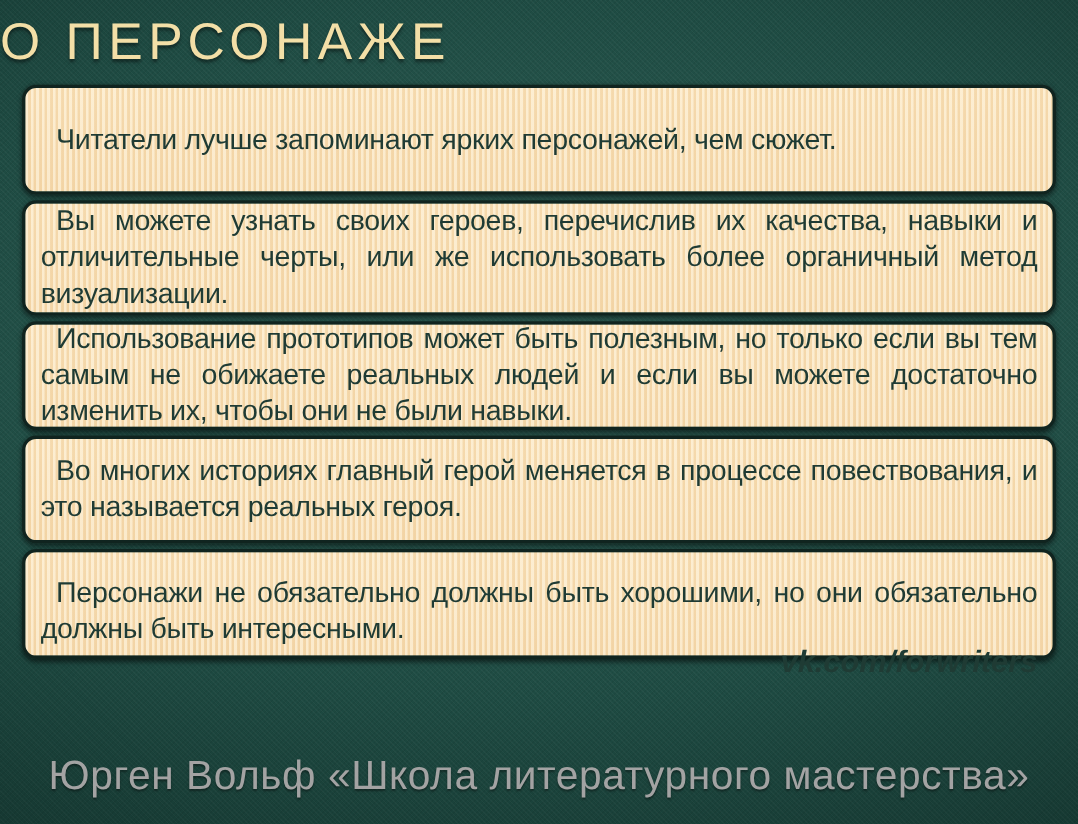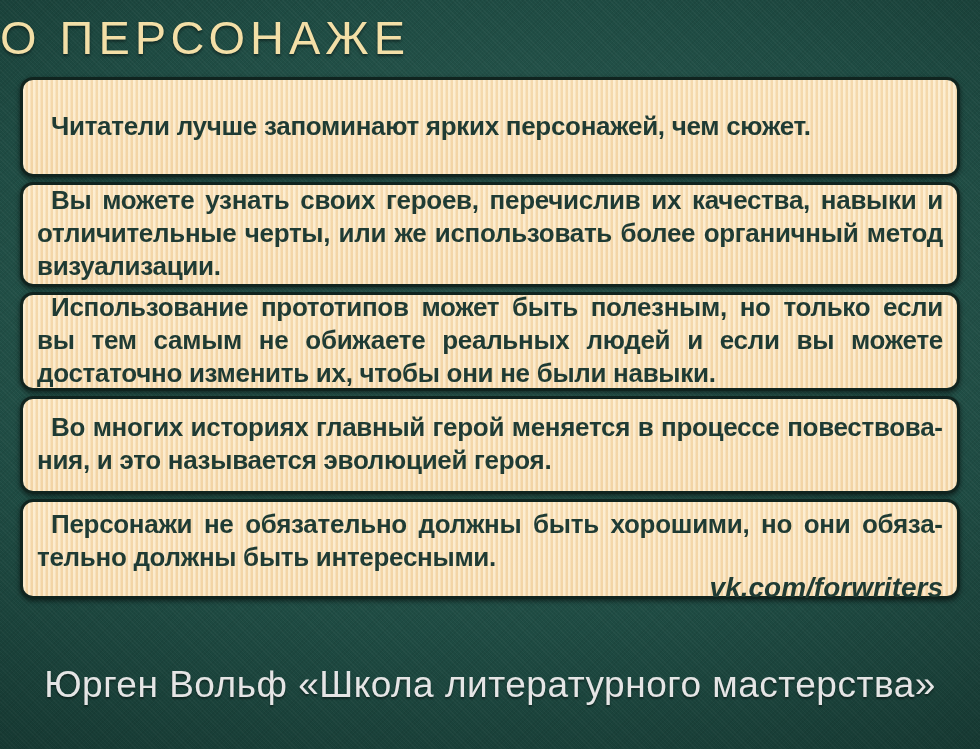--- a/index.html
+++ b/index.html
@@ -63,54 +63,54 @@
     background:
       repeating-linear-gradient(90deg,
         rgba(255,248,230,0.55) 0px, rgba(255,248,230,0.55) 2px,
         rgba(236,203,152,0.38) 3px, rgba(236,203,152,0.38) 5px),
       linear-gradient(180deg, #fae2ba 0%, #f6d9ac 100%);
   }
   .card-text {
     margin: 0;
     font-size: 26px;
     line-height: 33px;
-    font-weight: bold;
+    font-weight: normal;
     letter-spacing: -0.3px;
     color: #1f3b34;
     text-align: justify;
     text-indent: 14px;
   }
   .c1 { height: 100px; }
   .c2 { height: 105px; }
   .c3 { height: 99px;  }
   .c4 { height: 97px;  }
   .c5 { height: 98px;  }
-  .c6 { height: 100px; justify-content: flex-start; padding-top: 6px; }
+  .c6 { height: 100px; justify-content: flex-start; padding-top: 20px; }
   .watermark {
     margin-top: 1px;
     align-self: flex-end;
     font-size: 28px;
     line-height: 26px;
     font-weight: bold;
     font-style: italic;
     color: #1f3b34;
   }
   .footer {
     position: absolute;
     left: 0;
-    top: 660px;
+    top: 680px;
     width: 980px;
     height: 49px;
     display: flex;
     align-items: center;
     justify-content: center;
     font-size: 37px;
     font-weight: 300;
     letter-spacing: 0.5px;
-    color: #e5e5e5;
+    color: #a3a3a3;
     text-shadow: 0 2px 2px rgba(0,0,0,0.4);
     white-space: nowrap;
   }
 </style>
 </head>
 <body>
 
 <div class="page">
 
   <h1 class="title">О ПЕРСОНАЖЕ</h1>
@@ -124,21 +124,21 @@
     <div class="card c2">
       <p class="card-text">Вы можете узнать своих героев, перечислив их качества, навыки и отличительные черты, или же использовать более органичный метод визуализации.</p>
     </div>
 
     <div class="card c3">
       <p class="card-text">Использование прототипов может быть полезным, но только если вы тем самым не обижаете реальных людей и если вы можете достаточ­но изменить их, чтобы они не были навыки.</p>
     </div>
 
 
     <div class="card c5">
-      <p class="card-text">Во многих историях главный герой меняется в процессе повествова­ния, и это называется эволюцией героя.</p>
+      <p class="card-text">Во многих историях главный герой меняется в процессе повествова­ния, и это называется реальных героя.</p>
     </div>
 
     <div class="card c6">
       <p class="card-text">Персонажи не обязательно должны быть хорошими, но они обяза­тельно должны быть интересными.</p>
       <div class="watermark">vk.com/forwriters</div>
     </div>
 
   </div>
 
   <div class="footer">Юрген Вольф «Школа литературного мастерства»</div>

